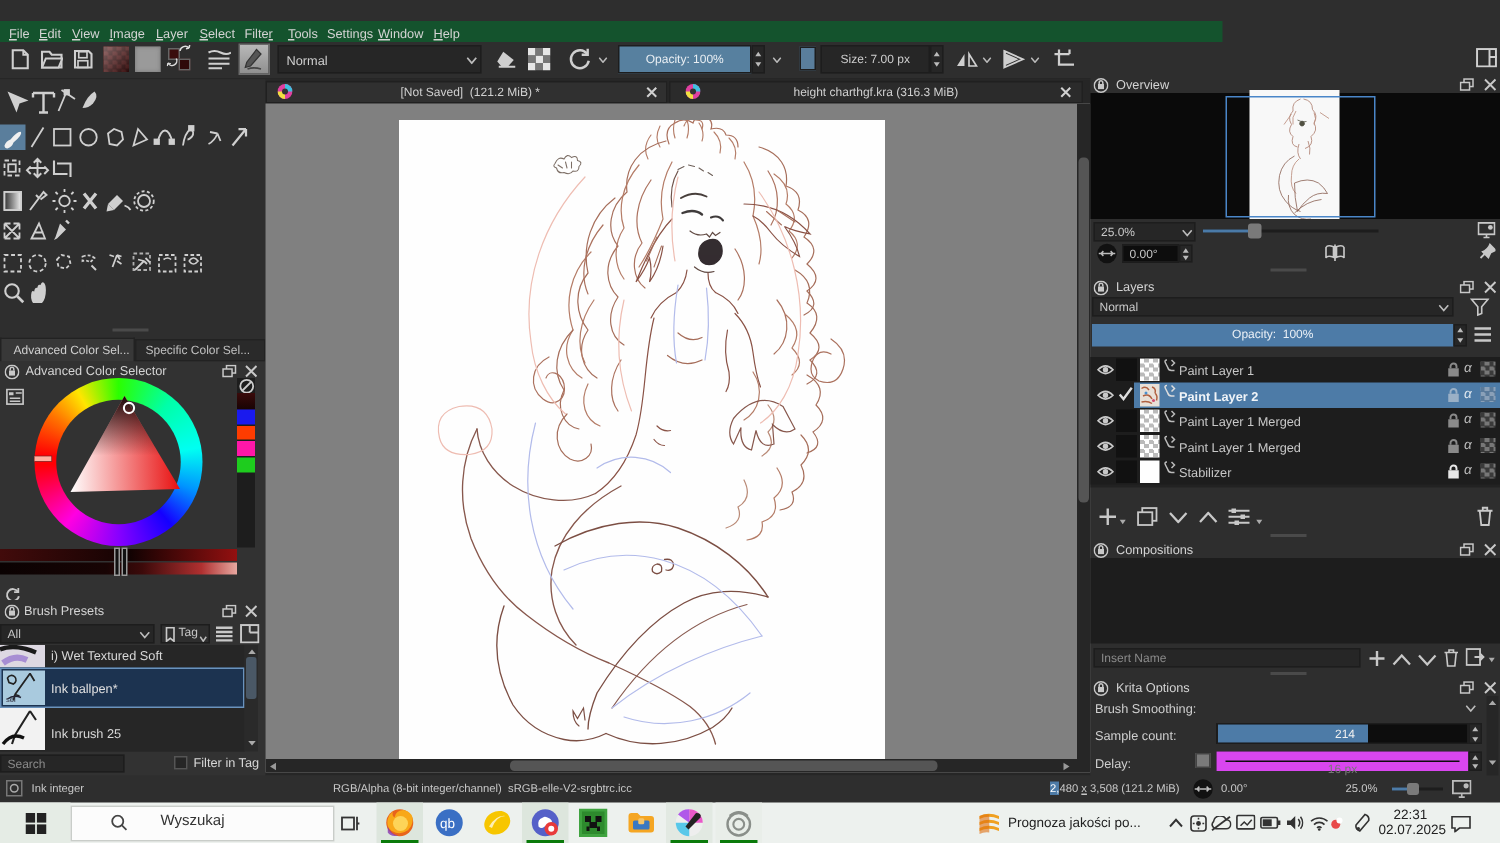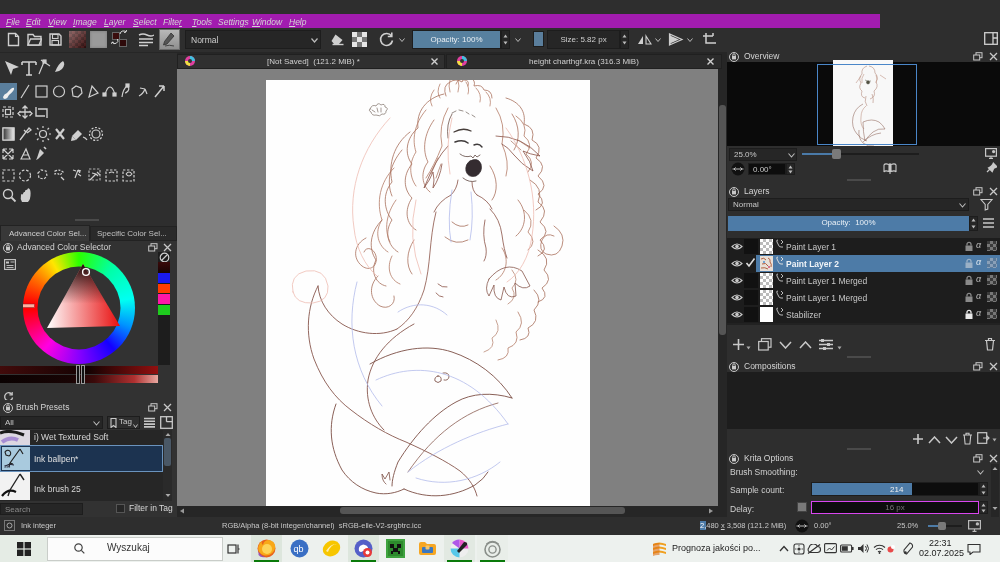--- a/index.html
+++ b/index.html
@@ -3,21 +3,21 @@
 <meta charset="utf-8">
 <style>
 * { margin:0; padding:0; box-sizing:border-box; }
 html,body { width:1000px; height:562px; overflow:hidden; font-family:"Liberation Sans", sans-serif; background:#2e2e2e; }
 .abs { position:absolute; }
 #stage { position:relative; width:1000px; height:562px; }
 
 #titlebar { left:0; top:0; width:1000px; height:14px; background:#137c13; color:#e8f2e8; }
 #titlebar .ttxt { position:absolute; left:17px; top:2px; font-size:8.5px; color:#eef7ee; }
 
-#menubar { left:0; top:14px; width:880px; height:14px; background:#a21caf; color:#d4d4d4; font-size:8.5px;font-style:italic; }
+#menubar { left:0; top:14px; width:815px; height:14px; background:#14532d; color:#d4d4d4; font-size:8.5px; }
 #menubar span { position:absolute; top:3px; }
 #menubar u { text-decoration:underline; }
 
 #toolbar { left:0; top:28px; width:1000px; height:25px; background:#2e2e2e; border-bottom:1px solid #262626;}
 
 #leftdock { left:0; top:53px; width:177px; height:464px; background:#2e2e2e; }
 
 #canvasarea { left:177px; top:53px; width:550px; height:464px; background:#262626; }
 #tabbar { left:177px; top:54px; width:550px; height:15px; background:#262626; }
 #canvas { left:177px; top:69px; width:550px; height:446px; background:#808080; overflow:hidden;}
@@ -123,21 +123,21 @@
         <path d="M0.5 3.5 L2.5 0.5 L4.5 3.5" fill="#bbb"></path>
       </svg>
     <svg class="abs" style="left:503px;top:13px" width="5" height="4" viewBox="0 0 5 4">
         <path d="M0.5 0.5 L2.5 3.5 L4.5 0.5" fill="#bbb"></path>
       </svg>
     <svg class="abs" style="left:515px;top:10px" width="6" height="4" viewBox="0 0 6 4">
         <path d="M0.5 0.5 L3 3.5 L5.5 0.5" fill="none" stroke="#bbb" stroke-width="1"></path>
       </svg>
 
     <div class="abs" style="left:533px;top:3px;width:11px;height:16px;background:#5a7e9c;border:1px solid #1d1d1d"></div>
-    <div class="abs" style="left:547px;top:2px;width:73px;height:19px;background:#262626;border:1px solid #1d1d1d;color:#cfcfcf;font-size:8px;line-height:18px;text-align:center">Size: 5.82 px</div>
+    <div class="abs" style="left:547px;top:2px;width:73px;height:19px;background:#262626;border:1px solid #1d1d1d;color:#cfcfcf;font-size:8px;line-height:18px;text-align:center">Size: 7.00 px</div>
     <div class="abs" style="left:620px;top:2px;width:9px;height:19px;background:#262626;border:1px solid #1d1d1d"></div>
     <svg class="abs" style="left:622px;top:6px" width="5" height="4" viewBox="0 0 5 4">
         <path d="M0.5 3.5 L2.5 0.5 L4.5 3.5" fill="#bbb"></path>
       </svg>
     <svg class="abs" style="left:622px;top:13px" width="5" height="4" viewBox="0 0 5 4">
         <path d="M0.5 0.5 L2.5 3.5 L4.5 0.5" fill="#bbb"></path>
       </svg>
 
     <svg class="abs" style="left:637px;top:5px" width="16" height="13" viewBox="0 0 16 13">
         <path d="M7 1 v11 M6 3 L1 11 h5 z" fill="#cfcfcf" stroke="none"></path>
@@ -751,20 +751,21 @@
       </svg>
     <span class="txt" style="left:17px;top:313px;color:#d4d4d4">Compositions</span>
     <svg class="abs" style="left:246px;top:314px" width="10" height="9" viewBox="0 0 10 9">
         <rect x="3" y="0.7" width="6" height="5" fill="none" stroke="#c8c8c8"></rect>
         <rect x="0.7" y="3" width="6" height="5" fill="#2e2e2e" stroke="#c8c8c8"></rect>
       </svg>
     <svg class="abs" style="left:262px;top:314px" width="9" height="9" viewBox="0 0 9 9">
         <path d="M1 1 L8 8 M8 1 L1 8" stroke="#c8c8c8" stroke-width="1.3"></path>
       </svg>
     <div class="abs" style="left:0;top:324px;width:273px;height:57px;background:#1d1d1d"></div>
+    <div class="abs" style="left:2px;top:384px;width:178px;height:13px;background:#262626;border:1px solid #1d1d1d;color:#8a8a8a;font-size:8px;line-height:12px;padding-left:4px">Insert Name</div>
     <svg class="abs" style="left:185px;top:385px" width="12" height="12" viewBox="0 0 12 12">
         <path d="M6 1 v10 M1 6 h10" stroke="#c8c8c8" stroke-width="1.6"></path>
       </svg>
     <svg class="abs" style="left:201px;top:388px" width="13" height="8" viewBox="0 0 13 8">
         <path d="M1 7 L6.5 1 L12 7" fill="none" stroke="#c8c8c8" stroke-width="1.5"></path>
       </svg>
     <svg class="abs" style="left:218px;top:388px" width="13" height="8" viewBox="0 0 13 8">
         <path d="M1 1 L6.5 7 L12 1" fill="none" stroke="#c8c8c8" stroke-width="1.5"></path>
       </svg>
     <svg class="abs" style="left:235px;top:384px" width="11" height="13" viewBox="0 0 11 13">
@@ -806,21 +807,21 @@
     <span class="txt" style="left:163px;top:437px;font-size:8px;color:#f0f0f0">214</span>
     <div class="abs" style="left:252px;top:434px;width:9px;height:14px;background:#262626;border:1px solid #1d1d1d"></div>
     <svg class="abs" style="left:254px;top:436px" width="5" height="4" viewBox="0 0 5 4">
         <path d="M0.5 3.5 L2.5 0.5 L4.5 3.5" fill="#bbb"></path>
       </svg>
     <svg class="abs" style="left:254px;top:443px" width="5" height="4" viewBox="0 0 5 4">
         <path d="M0.5 0.5 L2.5 3.5 L4.5 0.5" fill="#bbb"></path>
       </svg>
     <span class="txt" style="left:3px;top:456px;font-size:8.5px;color:#d0d0d0">Delay:</span>
     <div class="abs" style="left:70px;top:454px;width:10px;height:10px;background:#7a7a7a;border:1px solid #444"></div>
-    <div class="abs" style="left:84px;top:453px;width:168px;height:13px;background:#0d0d0d;border:1px solid #d946ef;color:#777;font-size:8px;line-height:12px;text-align:center">16 px</div>
+    <div class="abs" style="left:84px;top:453px;width:168px;height:13px;background:#0d0d0d;border:6px solid #d946ef;color:#777;font-size:8px;line-height:12px;text-align:center">16 px</div>
     <div class="abs" style="left:252px;top:453px;width:9px;height:13px;background:#262626;border:1px solid #1d1d1d"></div>
     <svg class="abs" style="left:254px;top:455px" width="5" height="4" viewBox="0 0 5 4">
         <path d="M0.5 3.5 L2.5 0.5 L4.5 3.5" fill="#bbb"></path>
       </svg>
     <svg class="abs" style="left:254px;top:461px" width="5" height="4" viewBox="0 0 5 4">
         <path d="M0.5 0.5 L2.5 3.5 L4.5 0.5" fill="#bbb"></path>
       </svg>
     <svg class="abs" style="left:265px;top:458px" width="6" height="5" viewBox="0 0 6 5">
         <path d="M0.5 1 L3 4 L5.5 1" fill="#aaa"></path>
       </svg>

